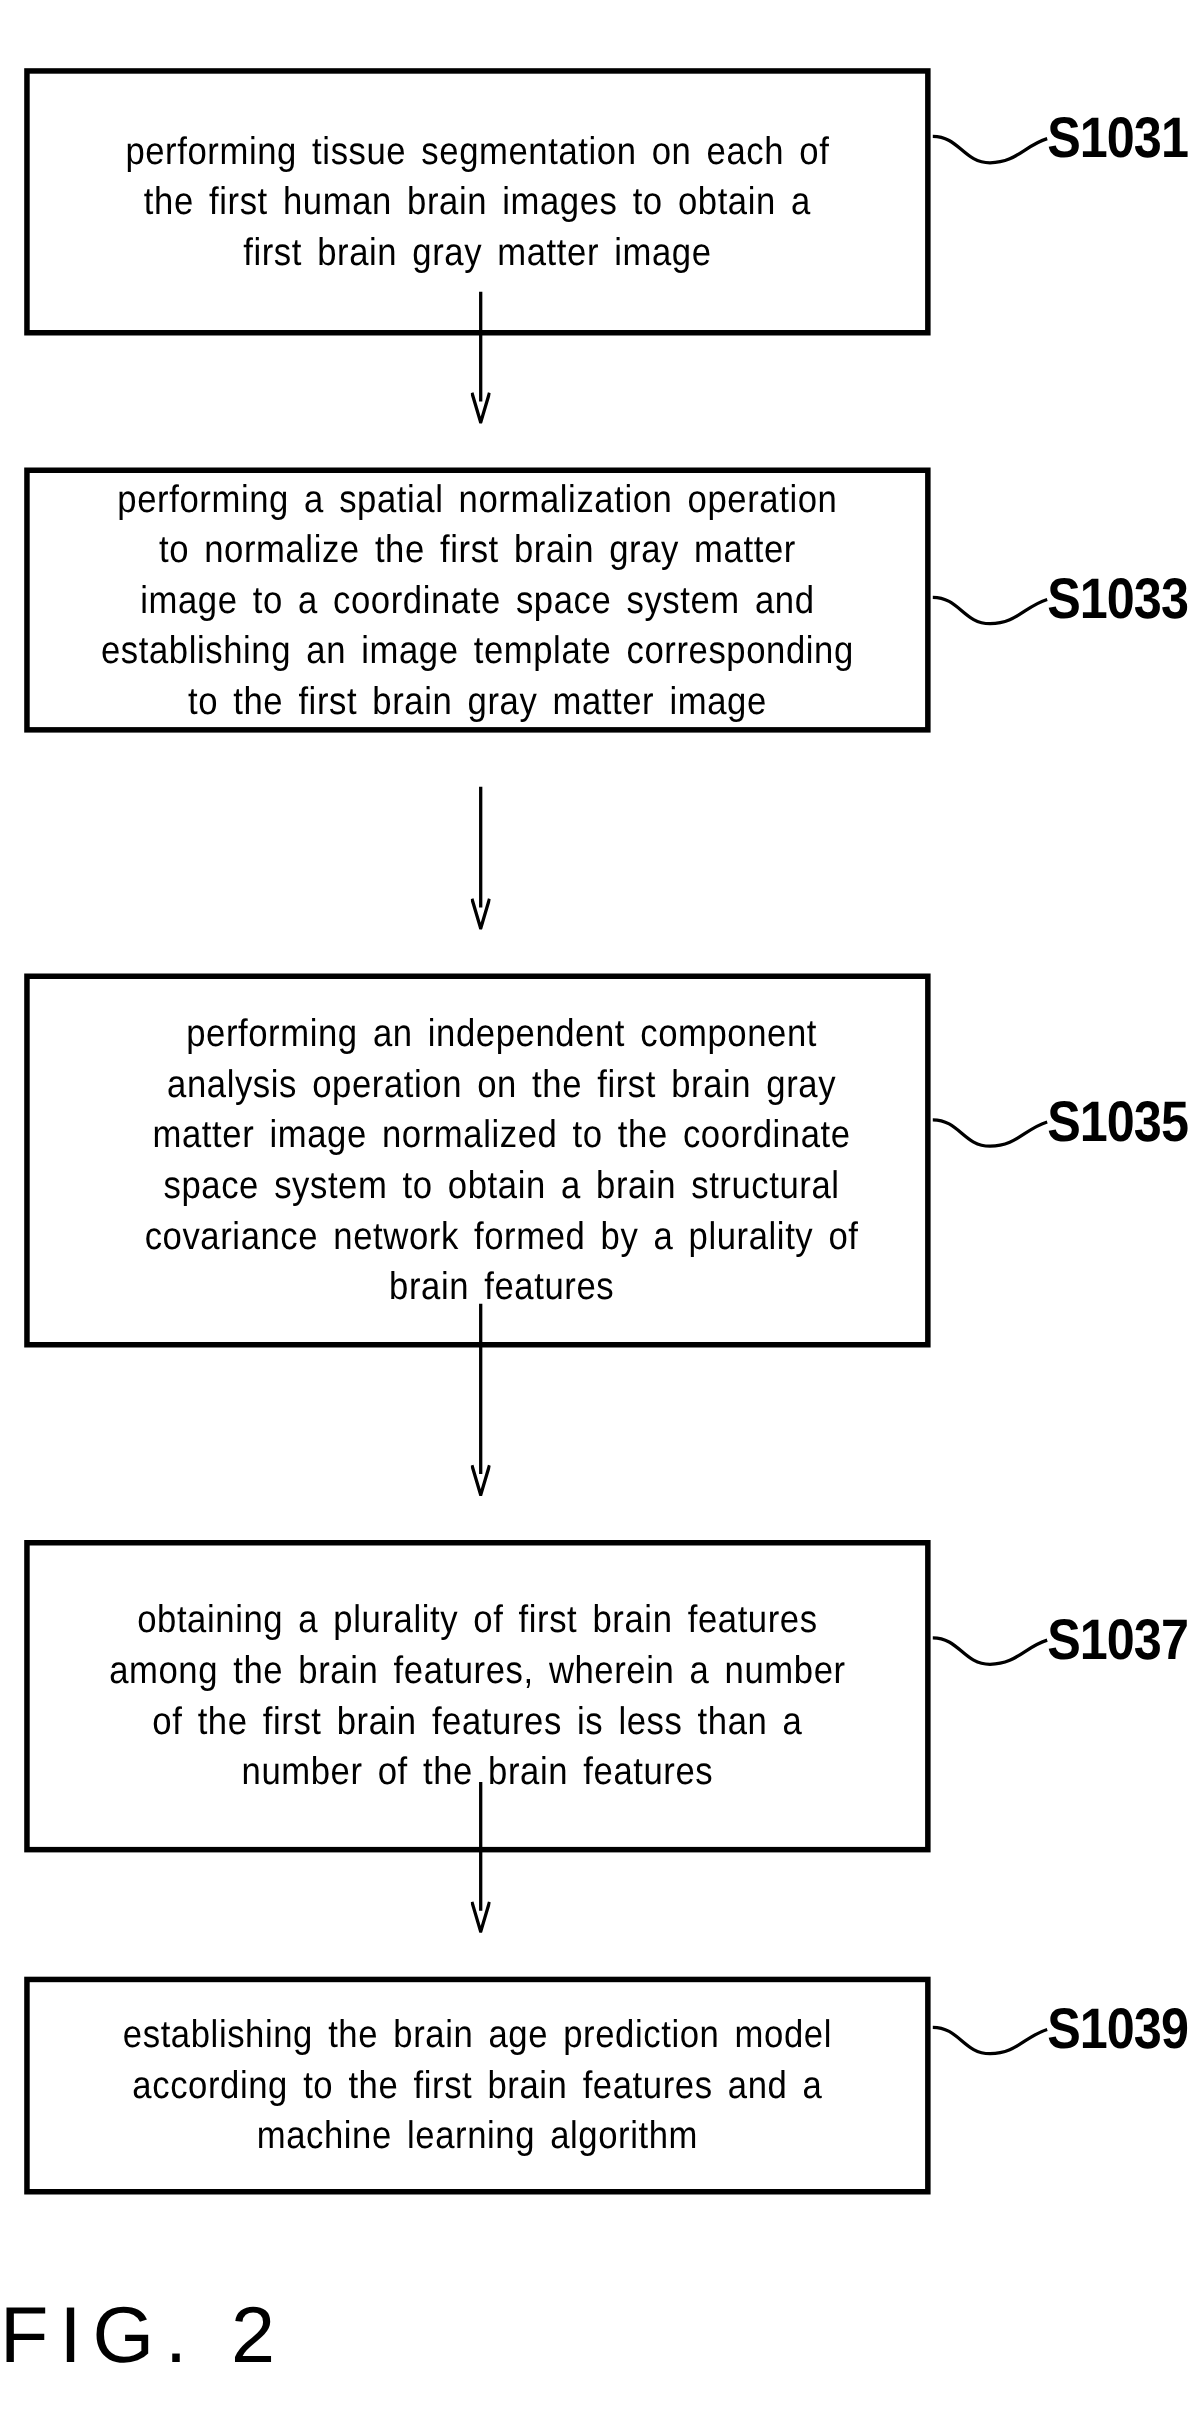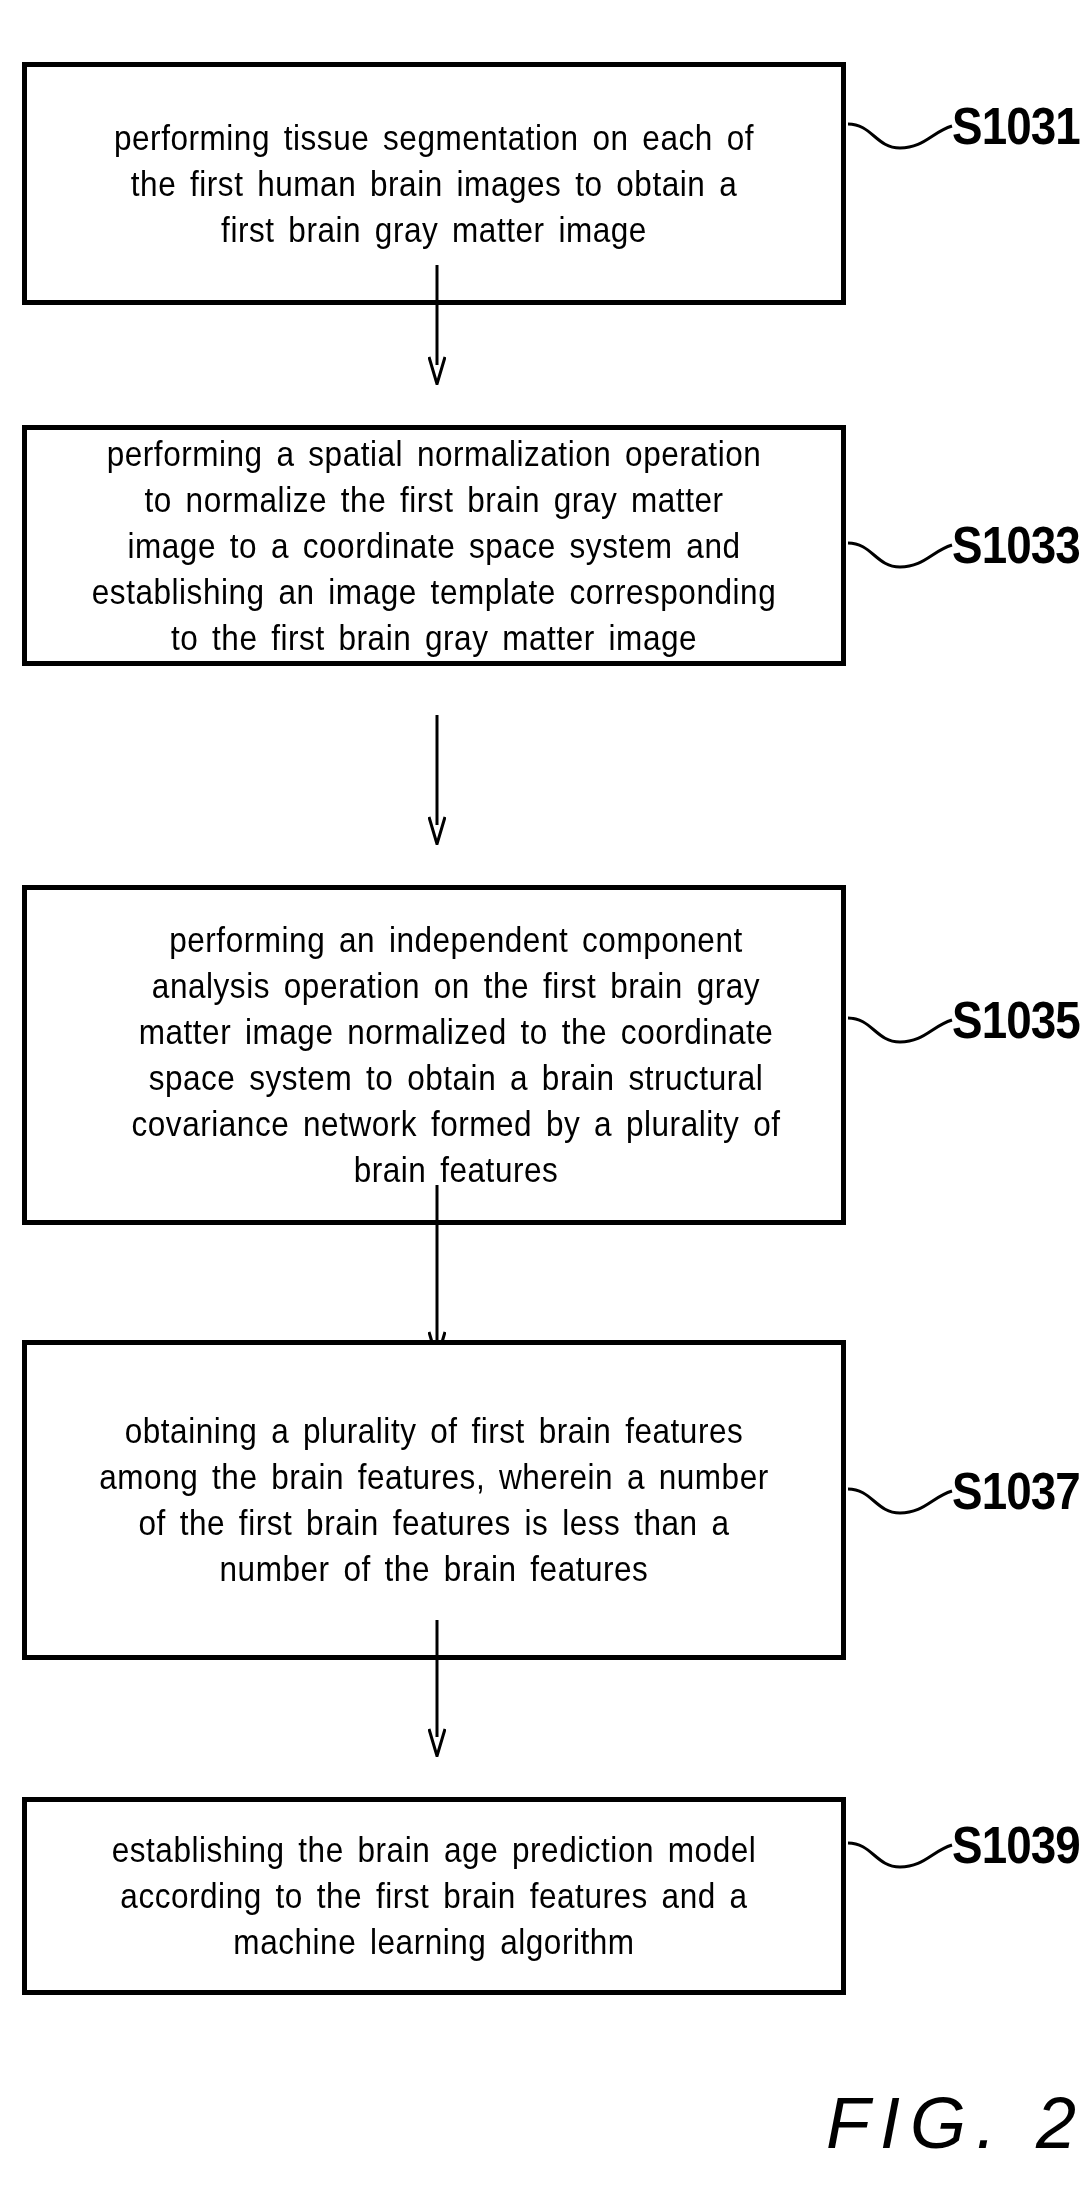--- a/index.html
+++ b/index.html
@@ -73,27 +73,26 @@
     height: 40px;
   }
   .leader svg { display: block; }
 
   
   #fig-caption {
     position: absolute;
     left: 0;
     top: 2082px;
     width: 1086px;
-    text-align: right;
+    text-align: left;
     color: #000000;
     font-family: "Liberation Sans", "DejaVu Sans", sans-serif;
     font-size: 72px;
     letter-spacing: 10px;
     font-weight: 500;
-    font-style: italic;
   }
 </style>
 </head>
 <body>
 
 <div id="page">
 
   <div class="node" id="node-0" style="top:22px; height:243px;">
     <span class="node-text">performing tissue segmentation on each of
 the first human brain images to obtain a
@@ -149,21 +148,21 @@
   </div>
   <div class="ref" style="left:952px; top:990px;">S1035</div>
 
   <div class="arrow" style="top:1185px; height:175px;">
     <svg width="18" height="175" viewBox="0 0 18 175">
       <line x1="9" y1="0" x2="9" y2="155" stroke="#000000" stroke-width="3"></line>
       <path d="M 1 147 L 9 174 L 17 147" stroke="#000000" stroke-width="3" fill="none"></path>
     </svg>
   </div>
 
-  <div class="node" id="node-3" style="top:1300px; height:320px;">
+  <div class="node" id="node-3" style="top:1360px; height:284px;">
     <span class="node-text">obtaining a plurality of first brain features
 among the brain features, wherein a number
 of the first brain features is less than a
 number of the brain features</span>
   </div>
   <div class="leader" style="left:846px; top:1483px;">
     <svg width="110" height="40" viewBox="0 0 110 40">
       <path d="M 2 6 C 26 6 30 30 54 30 C 78 30 86 14 106 8" stroke="#000000" stroke-width="3" fill="none"></path>
     </svg>
   </div>

